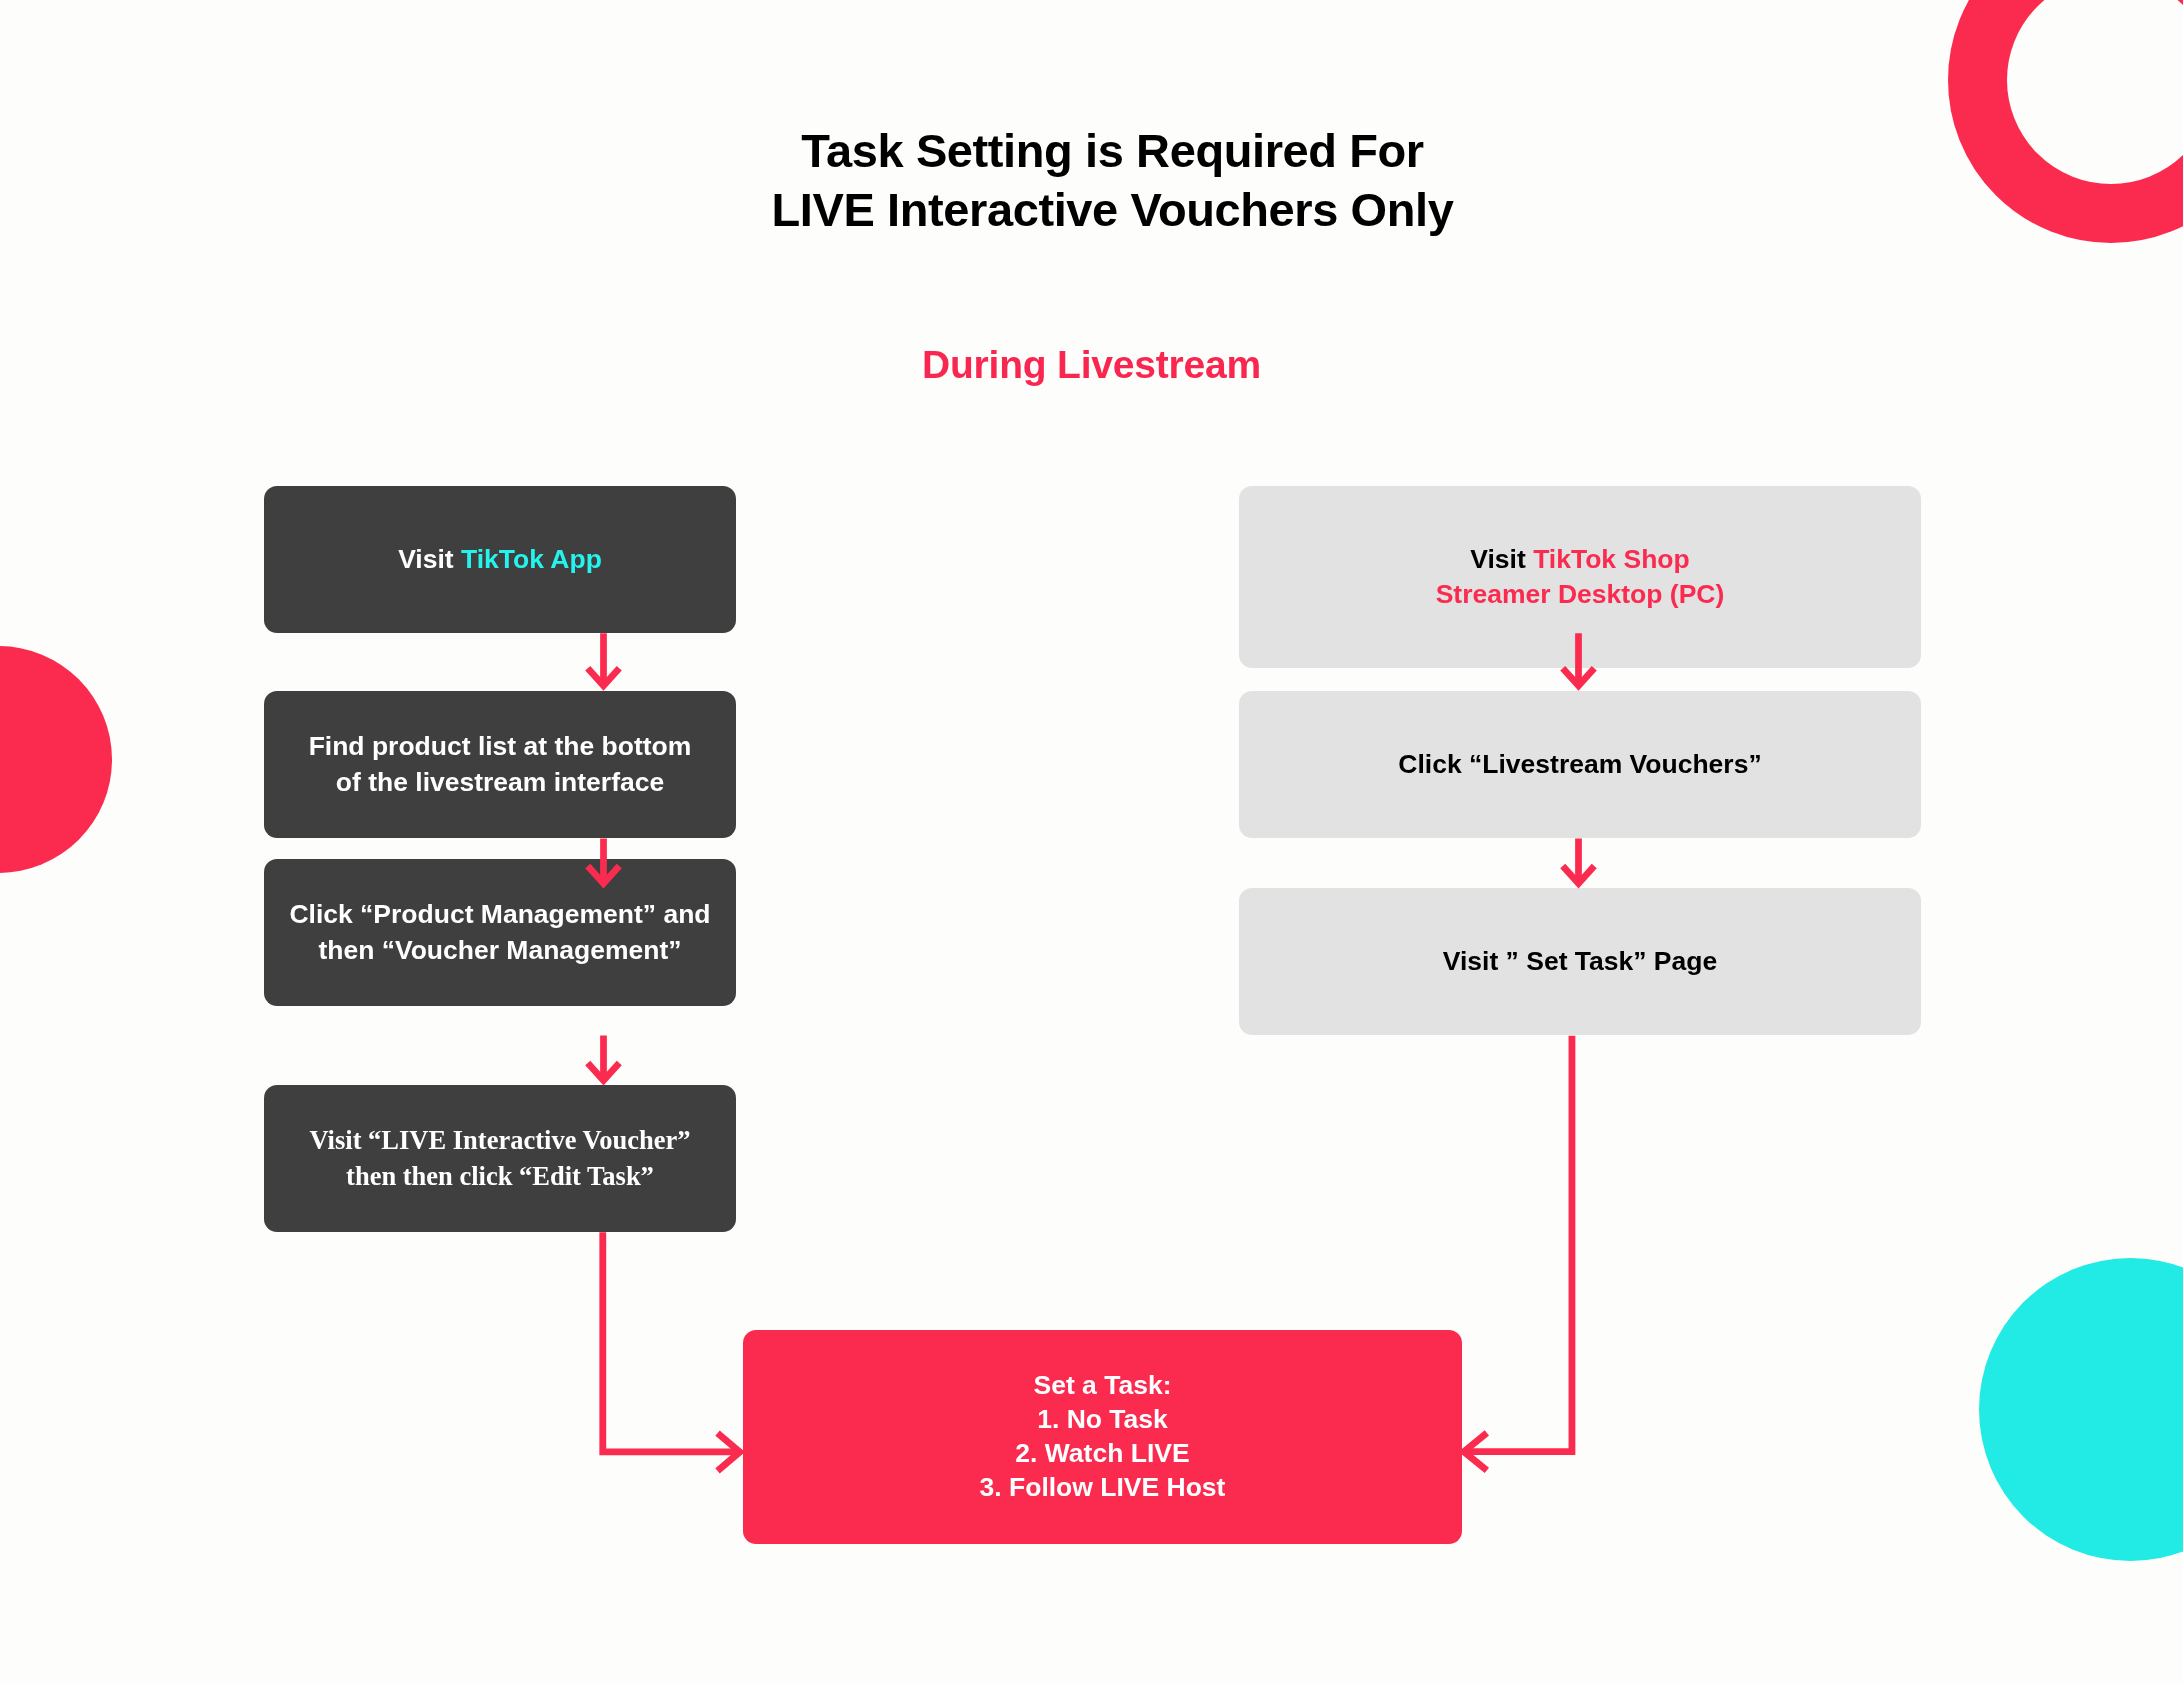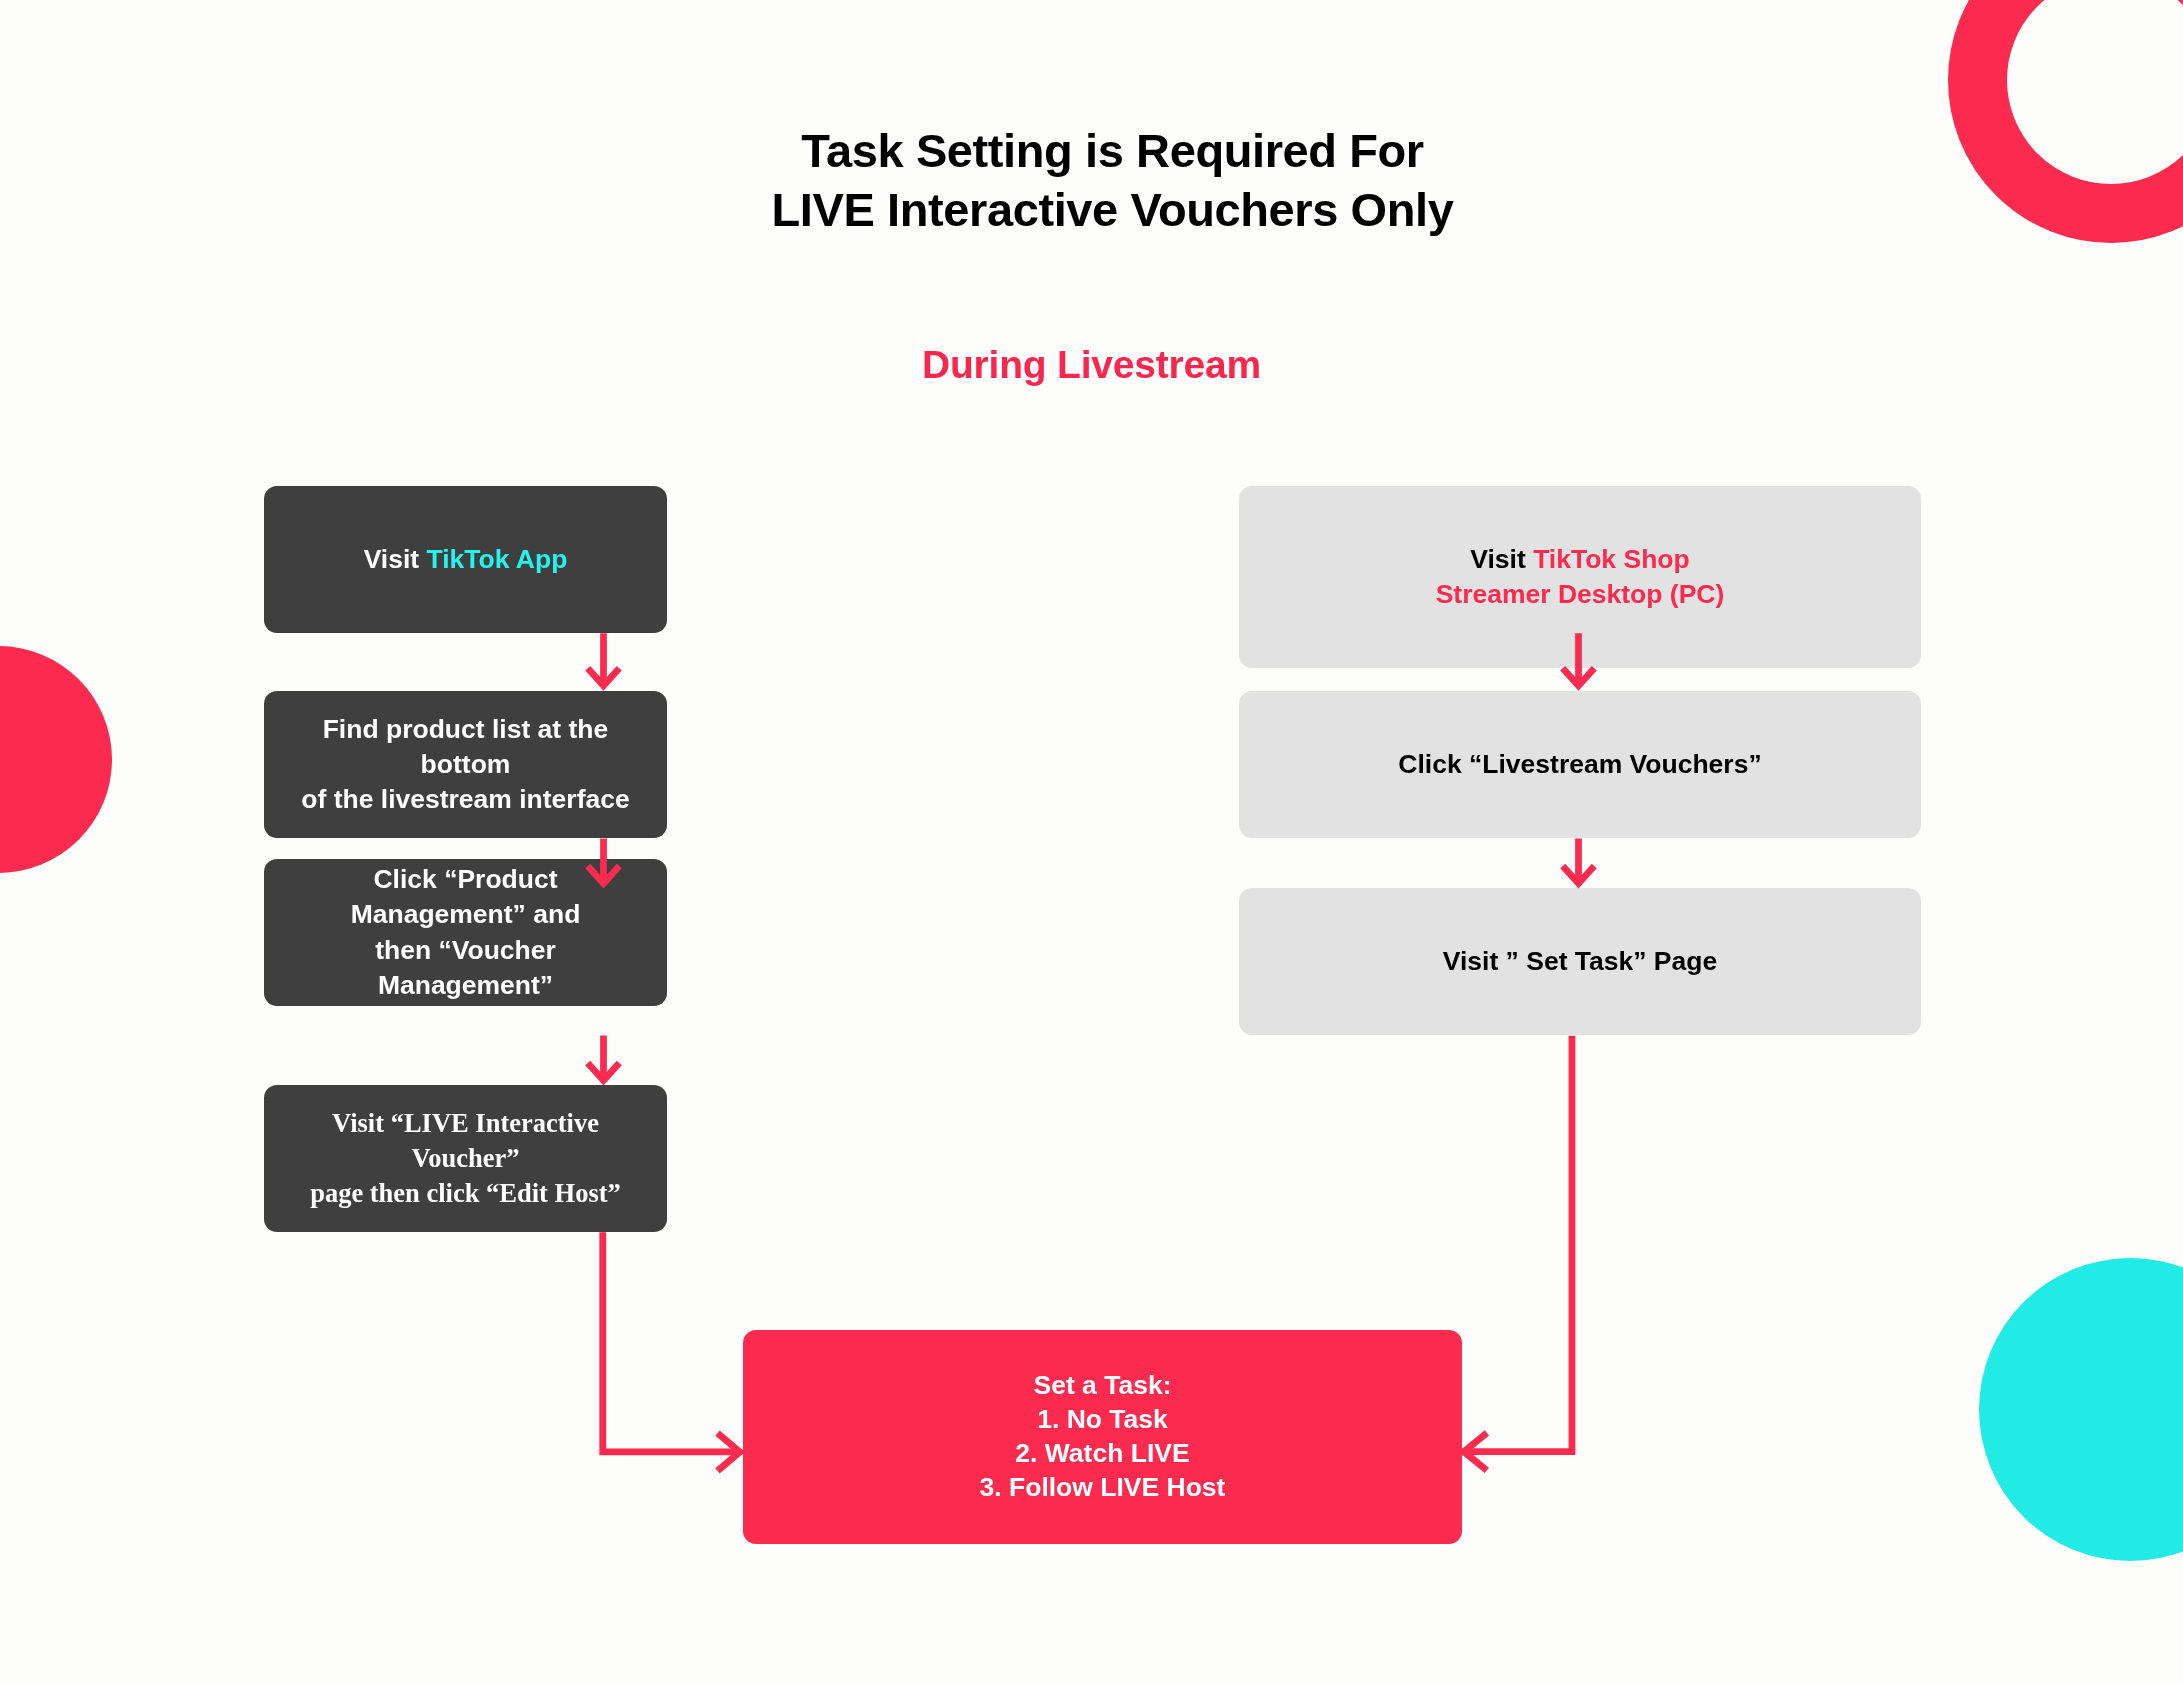--- a/index.html
+++ b/index.html
@@ -80,21 +80,21 @@
   .fbox.dark  { background: #3f3f3f; }
   .fbox.dark .txt  { color: #ffffff; }
   .fbox.grey  { background: #e2e2e2; }
   .fbox.grey .txt  { color: #000000; }
   .fbox.accent { background: #fb2b50; }
   .fbox.accent .txt { color: #ffffff; font-weight: 700; }
   .hl-cyan { color: #25f4ee; }
   .hl-pink { color: #fb2b50; }
 
   
-  .col-left  { left: 264px; width: 403px; }
+  .col-left  { left: 264px; width: 472px; }
   .col-right { left: 1239px; width: 682px; }
 
   #box-l1 { top: 486px;  height: 147px; }
   #box-l2 { top: 691px;  height: 147px; }
   #box-l3 { top: 859px; height: 147px; }
   #box-l4 { top: 1085px; height: 147px; font-family: Liberation Serif, serif; }
 
   #box-r1 { top: 486px;  height: 182px; }
   #box-r2 { top: 691px;  height: 147px; }
   #box-r3 { top: 888px; height: 147px; }
@@ -138,21 +138,21 @@
   <div class="fbox dark col-left" id="box-l3">
     <div class="txt">
       <span>Click “Product Management” and</span><br>
       <span>then “Voucher Management”</span>
     </div>
   </div>
 
   <div class="fbox dark col-left" id="box-l4">
     <div class="txt">
       <span>Visit “LIVE Interactive Voucher”</span><br>
-      <span>page then click “Edit Host”</span>
+      <span>then then click “Edit Task”</span>
     </div>
   </div>
 
   <div class="fbox grey col-right" id="box-r1">
     <div class="txt">
       <span>Visit </span><span class="hl-pink">TikTok Shop</span><br>
       <span class="hl-pink">Streamer Desktop (PC)</span>
     </div>
   </div>
 

